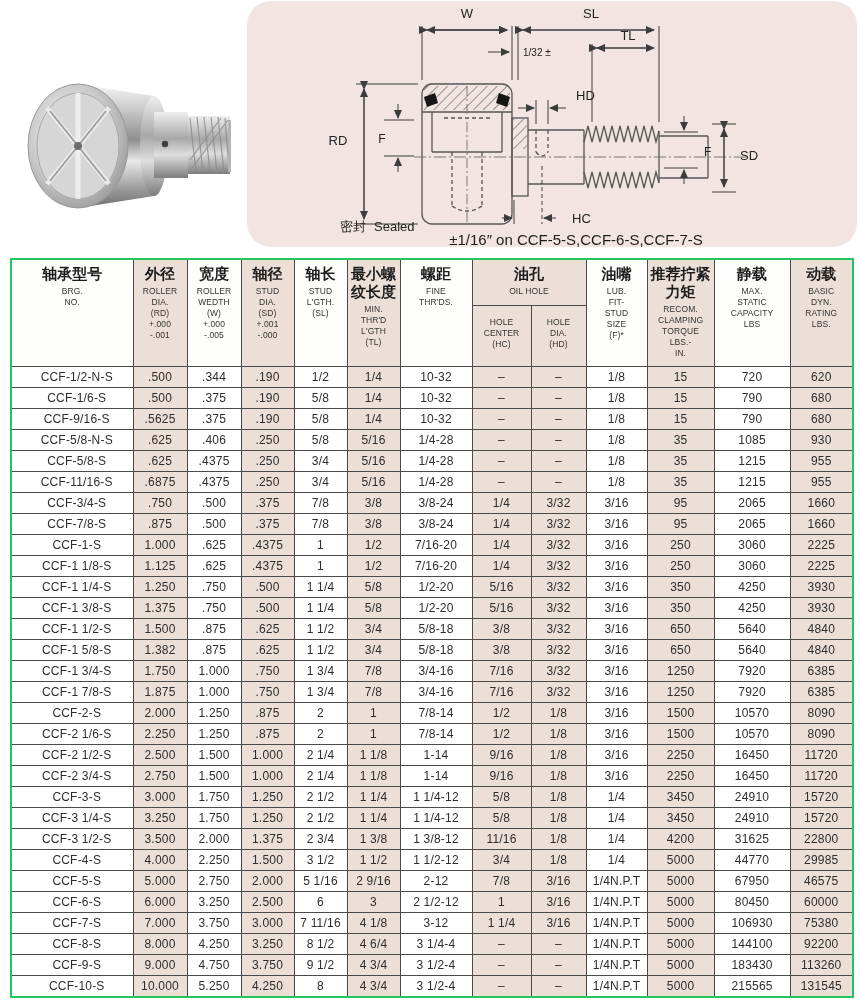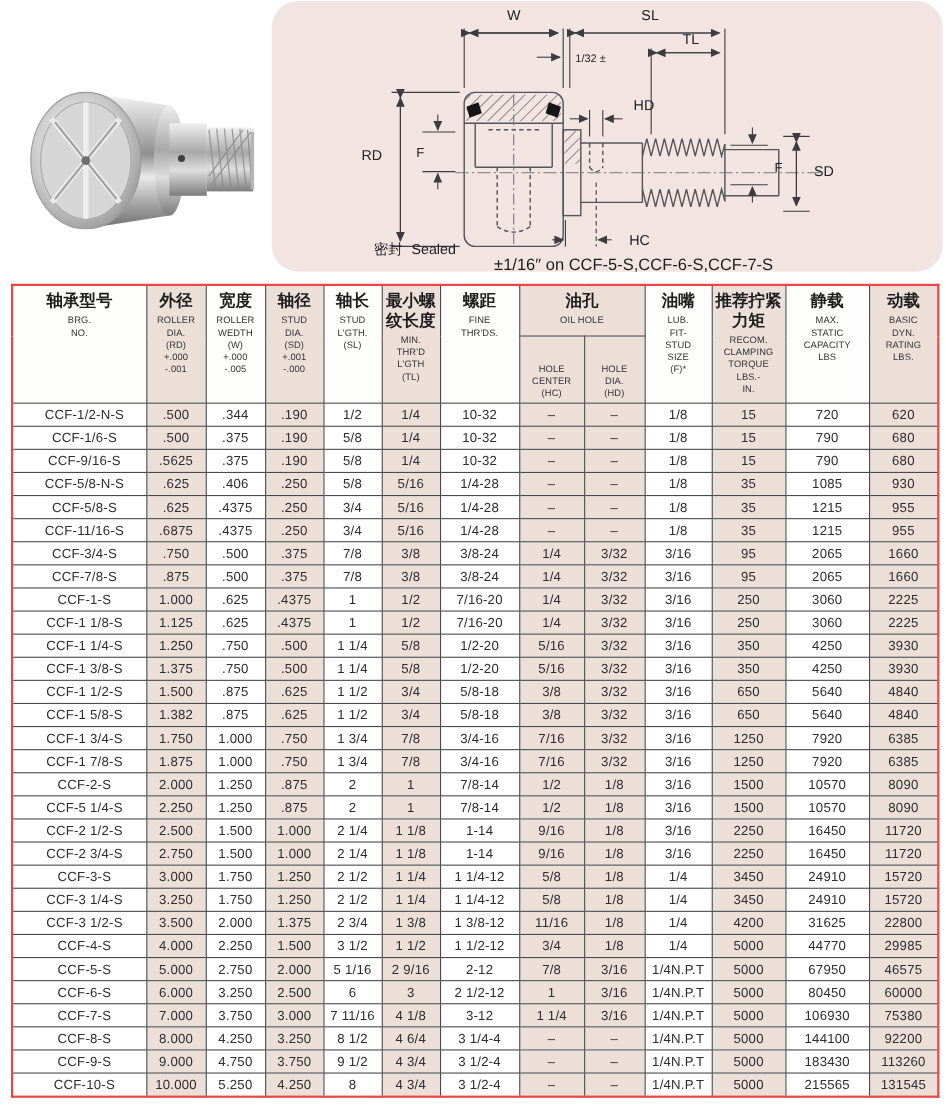--- a/index.html
+++ b/index.html
@@ -1,30 +1,30 @@
 <!DOCTYPE html>
 <html><head>
 <meta charset="utf-8">
 <style>
   html,body{margin:0;padding:0;}
   body{width:860px;height:1006px;background:#ffffff;font-family:"Liberation Sans",sans-serif;color:#222;overflow:hidden;}
   .top{position:relative;height:250px;}
   .photo{position:absolute;left:14px;top:68px;}
   .diagram{position:absolute;left:246px;top:0;}
-  table.spec{border-collapse:collapse;table-layout:fixed;width:842px;margin:8px 8px 0 10px;border:2px solid #ef4444;padding-left:31px;}
+  table.spec{border-collapse:collapse;table-layout:fixed;width:842px;margin:8px 8px 0 10px;border:2px solid #22c55e;padding-left:31px;}
   th,td{border:1px solid #4a4a4a;text-align:center;padding:0;overflow:hidden;}
   td{height:20px;font-size:12px;line-height:1.05;color:#2d2d2d;letter-spacing:.2px;white-space:nowrap;}
   td.name-col{text-align:center;padding-left:9px;}
   .pink{background:#ecdfd8;}
   th{vertical-align:top;padding-top:5px;font-weight:normal;background:#fdfdfc;}
   th .cn{display:block;font-size:15px;font-weight:bold;color:#1d1d1d;white-space:pre-line;line-height:1.2;}
   th .en{display:block;font-size:8.5px;color:#333;white-space:pre-line;line-height:1.3;margin-top:3px;letter-spacing:.1px;}
   tr.group-row th.group{height:40px;}
   tr.sub-row th{height:52px;padding-top:8px;}
-  tr.sub-row th .en{font-size:8.5px;margin-top:16px;}
+  tr.sub-row th .en{font-size:8.5px;margin-top:3px;}
   svg text{font-family:"Liberation Sans",sans-serif;}
 </style>
 </head>
 <body>
 
 <div class="top">
 
   <svg class="photo" width="228" height="152" viewBox="0 0 228 152">
     <defs>
       <linearGradient id="body" x1="0" y1="0" x2="0" y2="1">
@@ -559,21 +559,21 @@
         <td class="pink">1</td>
         <td>7/8-14</td>
         <td class="pink">1/2</td>
         <td class="pink">1/8</td>
         <td>3/16</td>
         <td class="pink">1500</td>
         <td>10570</td>
         <td class="pink">8090</td>
       </tr>
       <tr>
-        <td class="name-col">CCF-5 1/4-S</td>
+        <td class="name-col">CCF-2 1/6-S</td>
         <td class="pink">2.250</td>
         <td>1.250</td>
         <td class="pink">.875</td>
         <td>2</td>
         <td class="pink">1</td>
         <td>7/8-14</td>
         <td class="pink">1/2</td>
         <td class="pink">1/8</td>
         <td>3/16</td>
         <td class="pink">1500</td>

